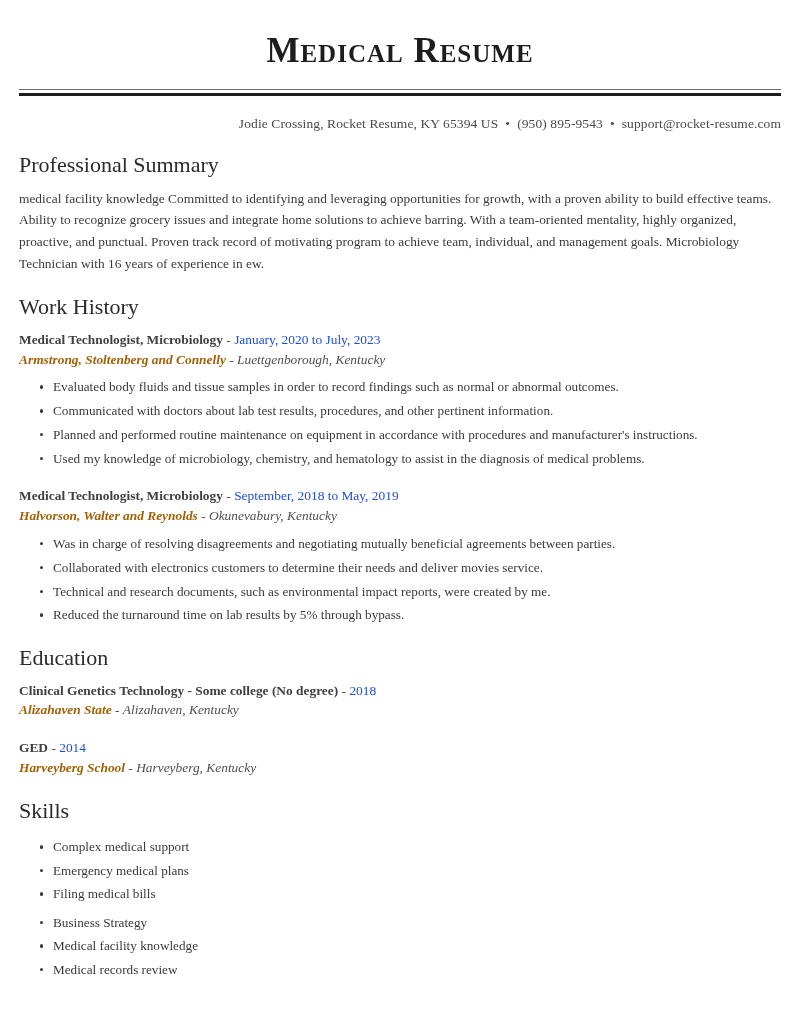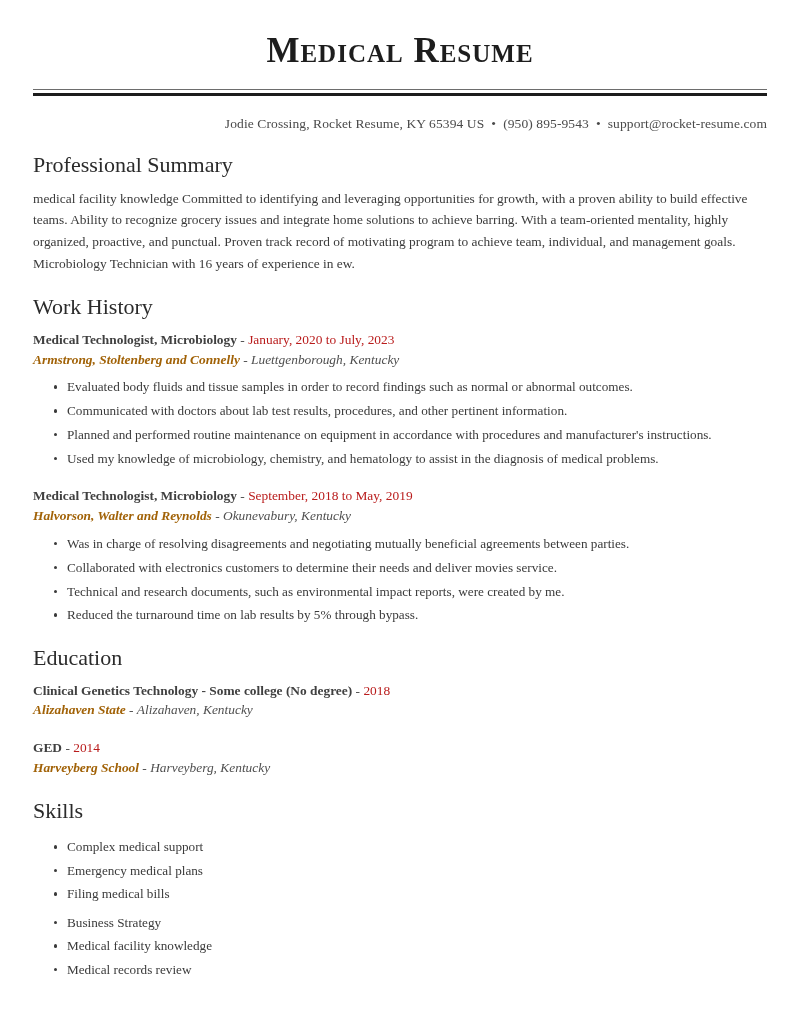--- a/index.html
+++ b/index.html
@@ -11,21 +11,21 @@
     width: 800px;
     height: 1035px;
     font-family: "Liberation Serif", "DejaVu Serif", serif;
     color: #333333;
     overflow: hidden;
   }
   .page {
     width: 800px;
     height: 1035px;
     box-sizing: border-box;
-    padding: 0 33px;
+    padding: 0 19px;
     position: relative;
   }
 
   
   .resume-title {
     text-align: center;
     font-family: "Liberation Serif", "DejaVu Serif", serif;
     font-variant: small-caps;
     font-size: 35px;
     font-weight: 700;
@@ -99,21 +99,21 @@
   .entry-primary {
     font-weight: 700;
     color: #404040;
   }
   .entry-secondary {
     font-weight: 700;
     font-style: italic;
     color: #a16207;
   }
   .entry-meta {
-    color: #b91c1c;
+    color: #1d4ed8;
   }
   .entry-meta-italic {
     color: #4f4f4f;
     font-style: italic;
   }
   .dash {
     color: #4f4f4f;
   }
 
   ul.bullets {

